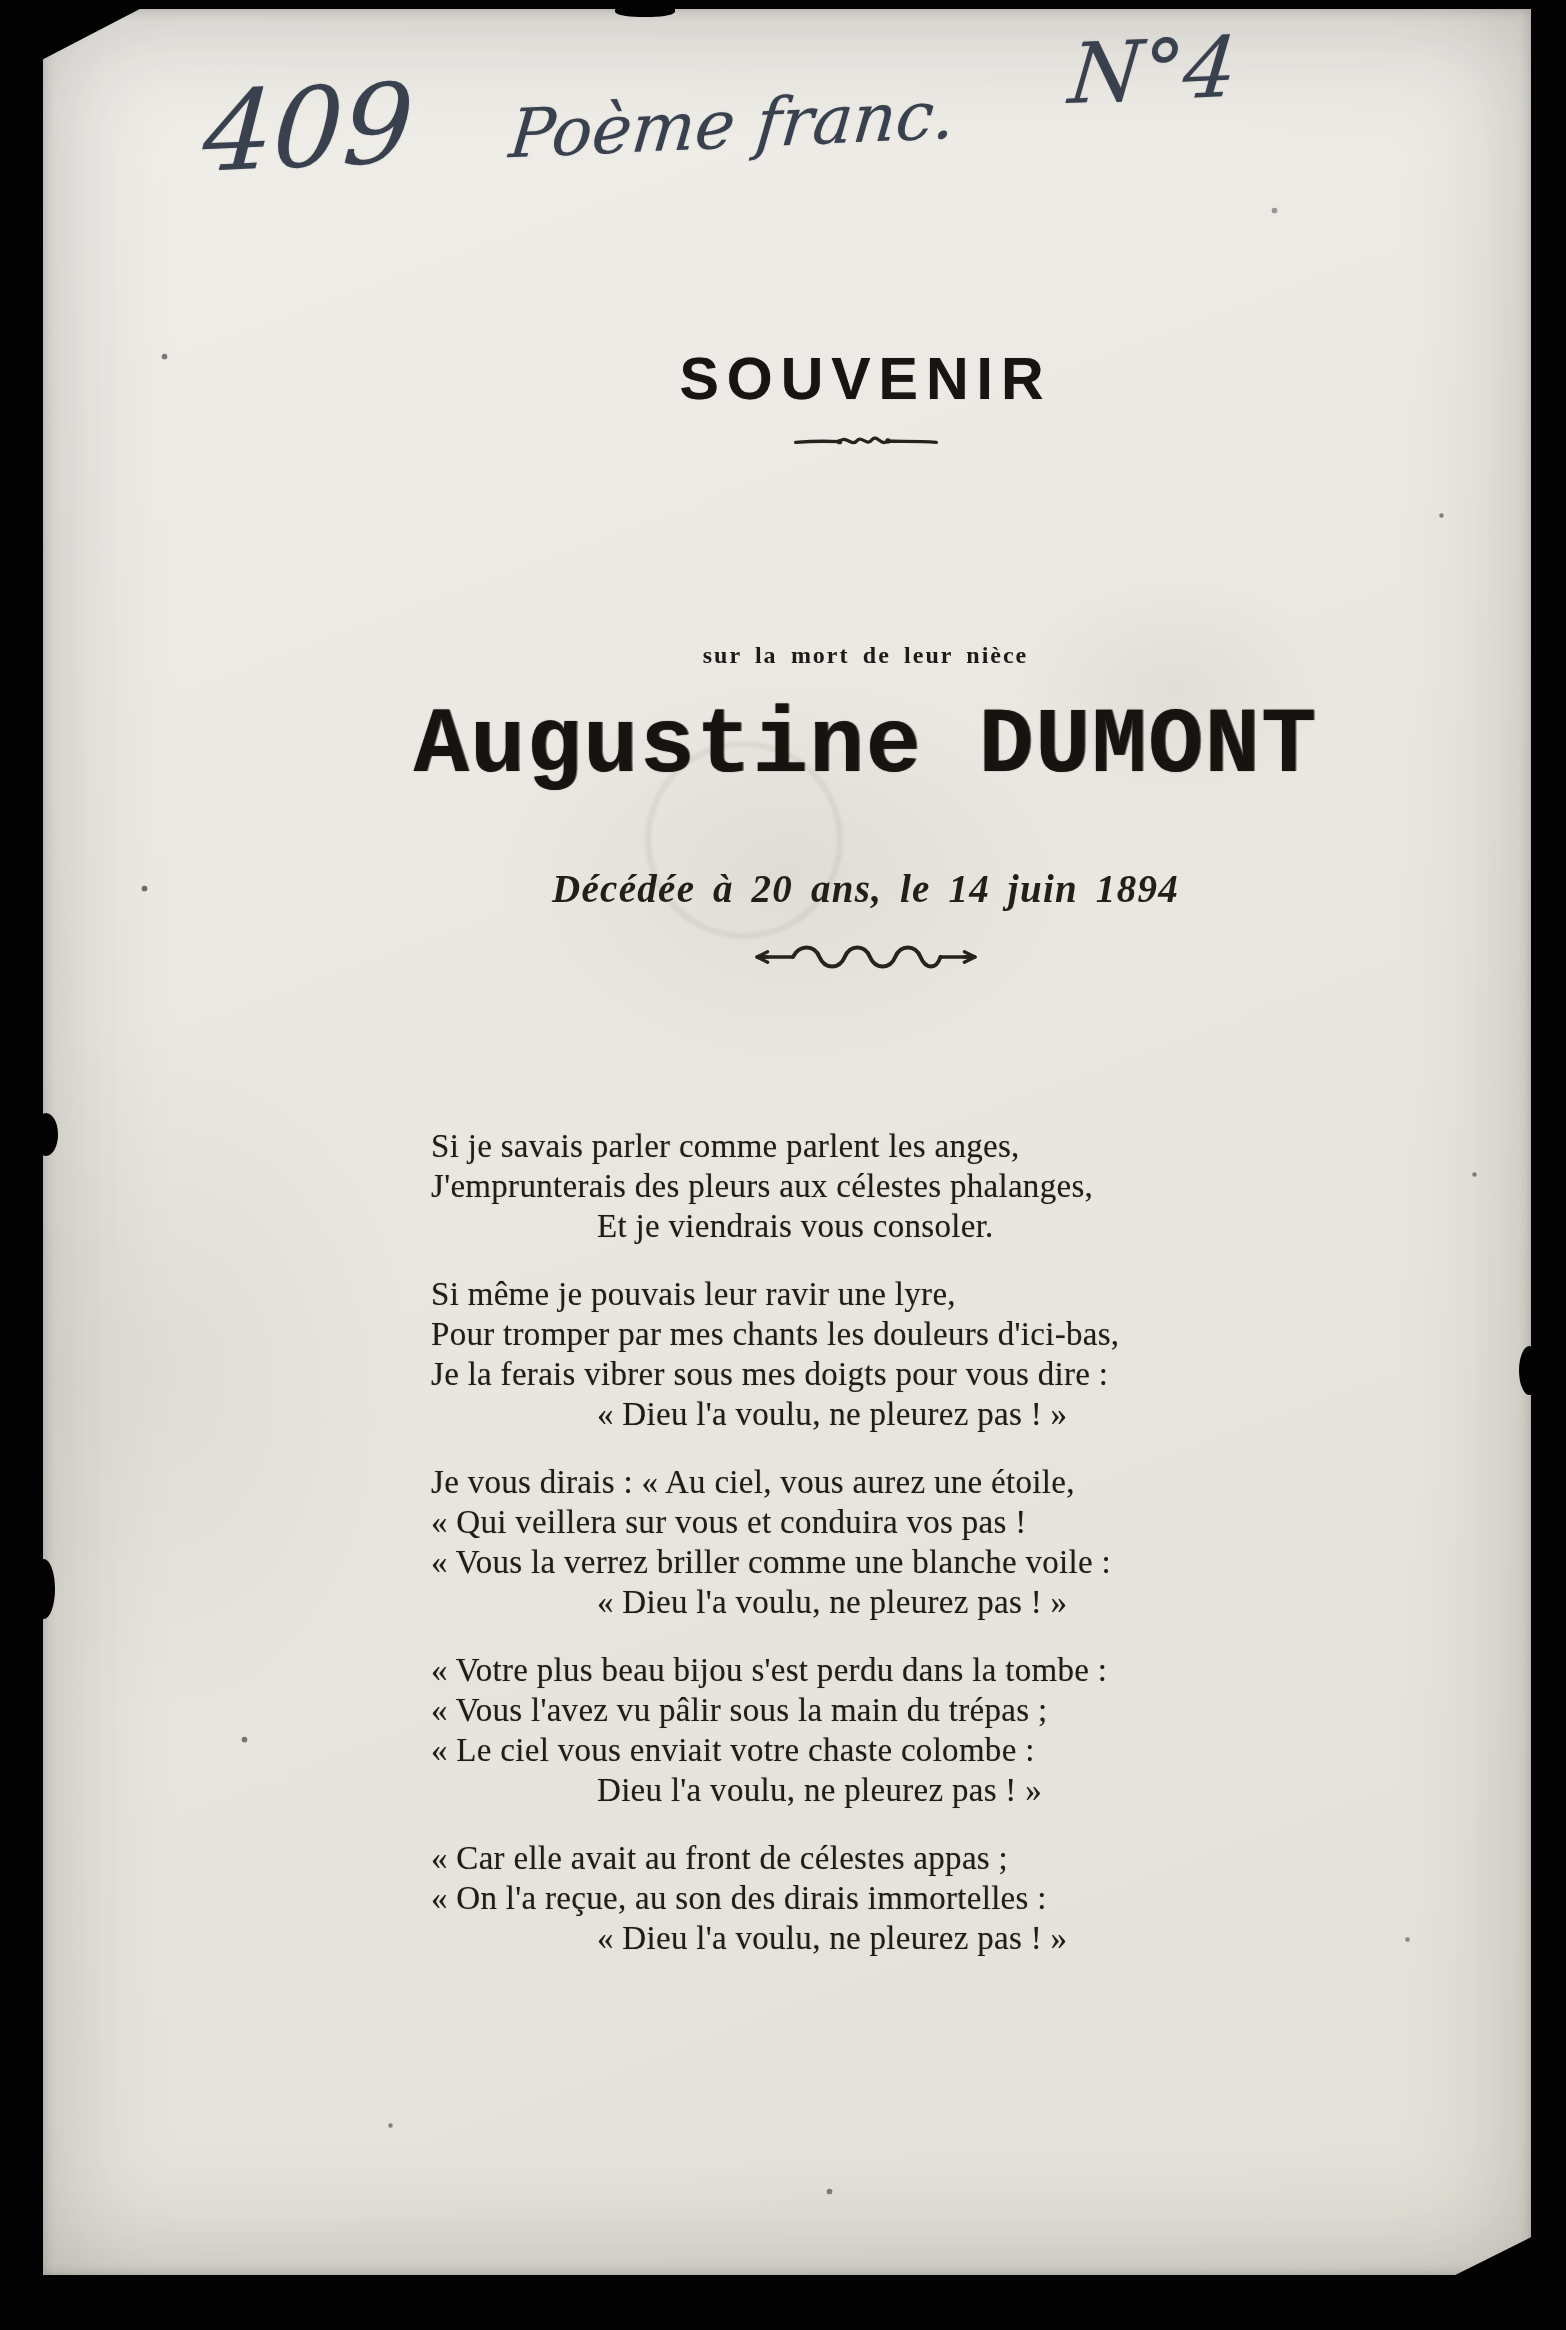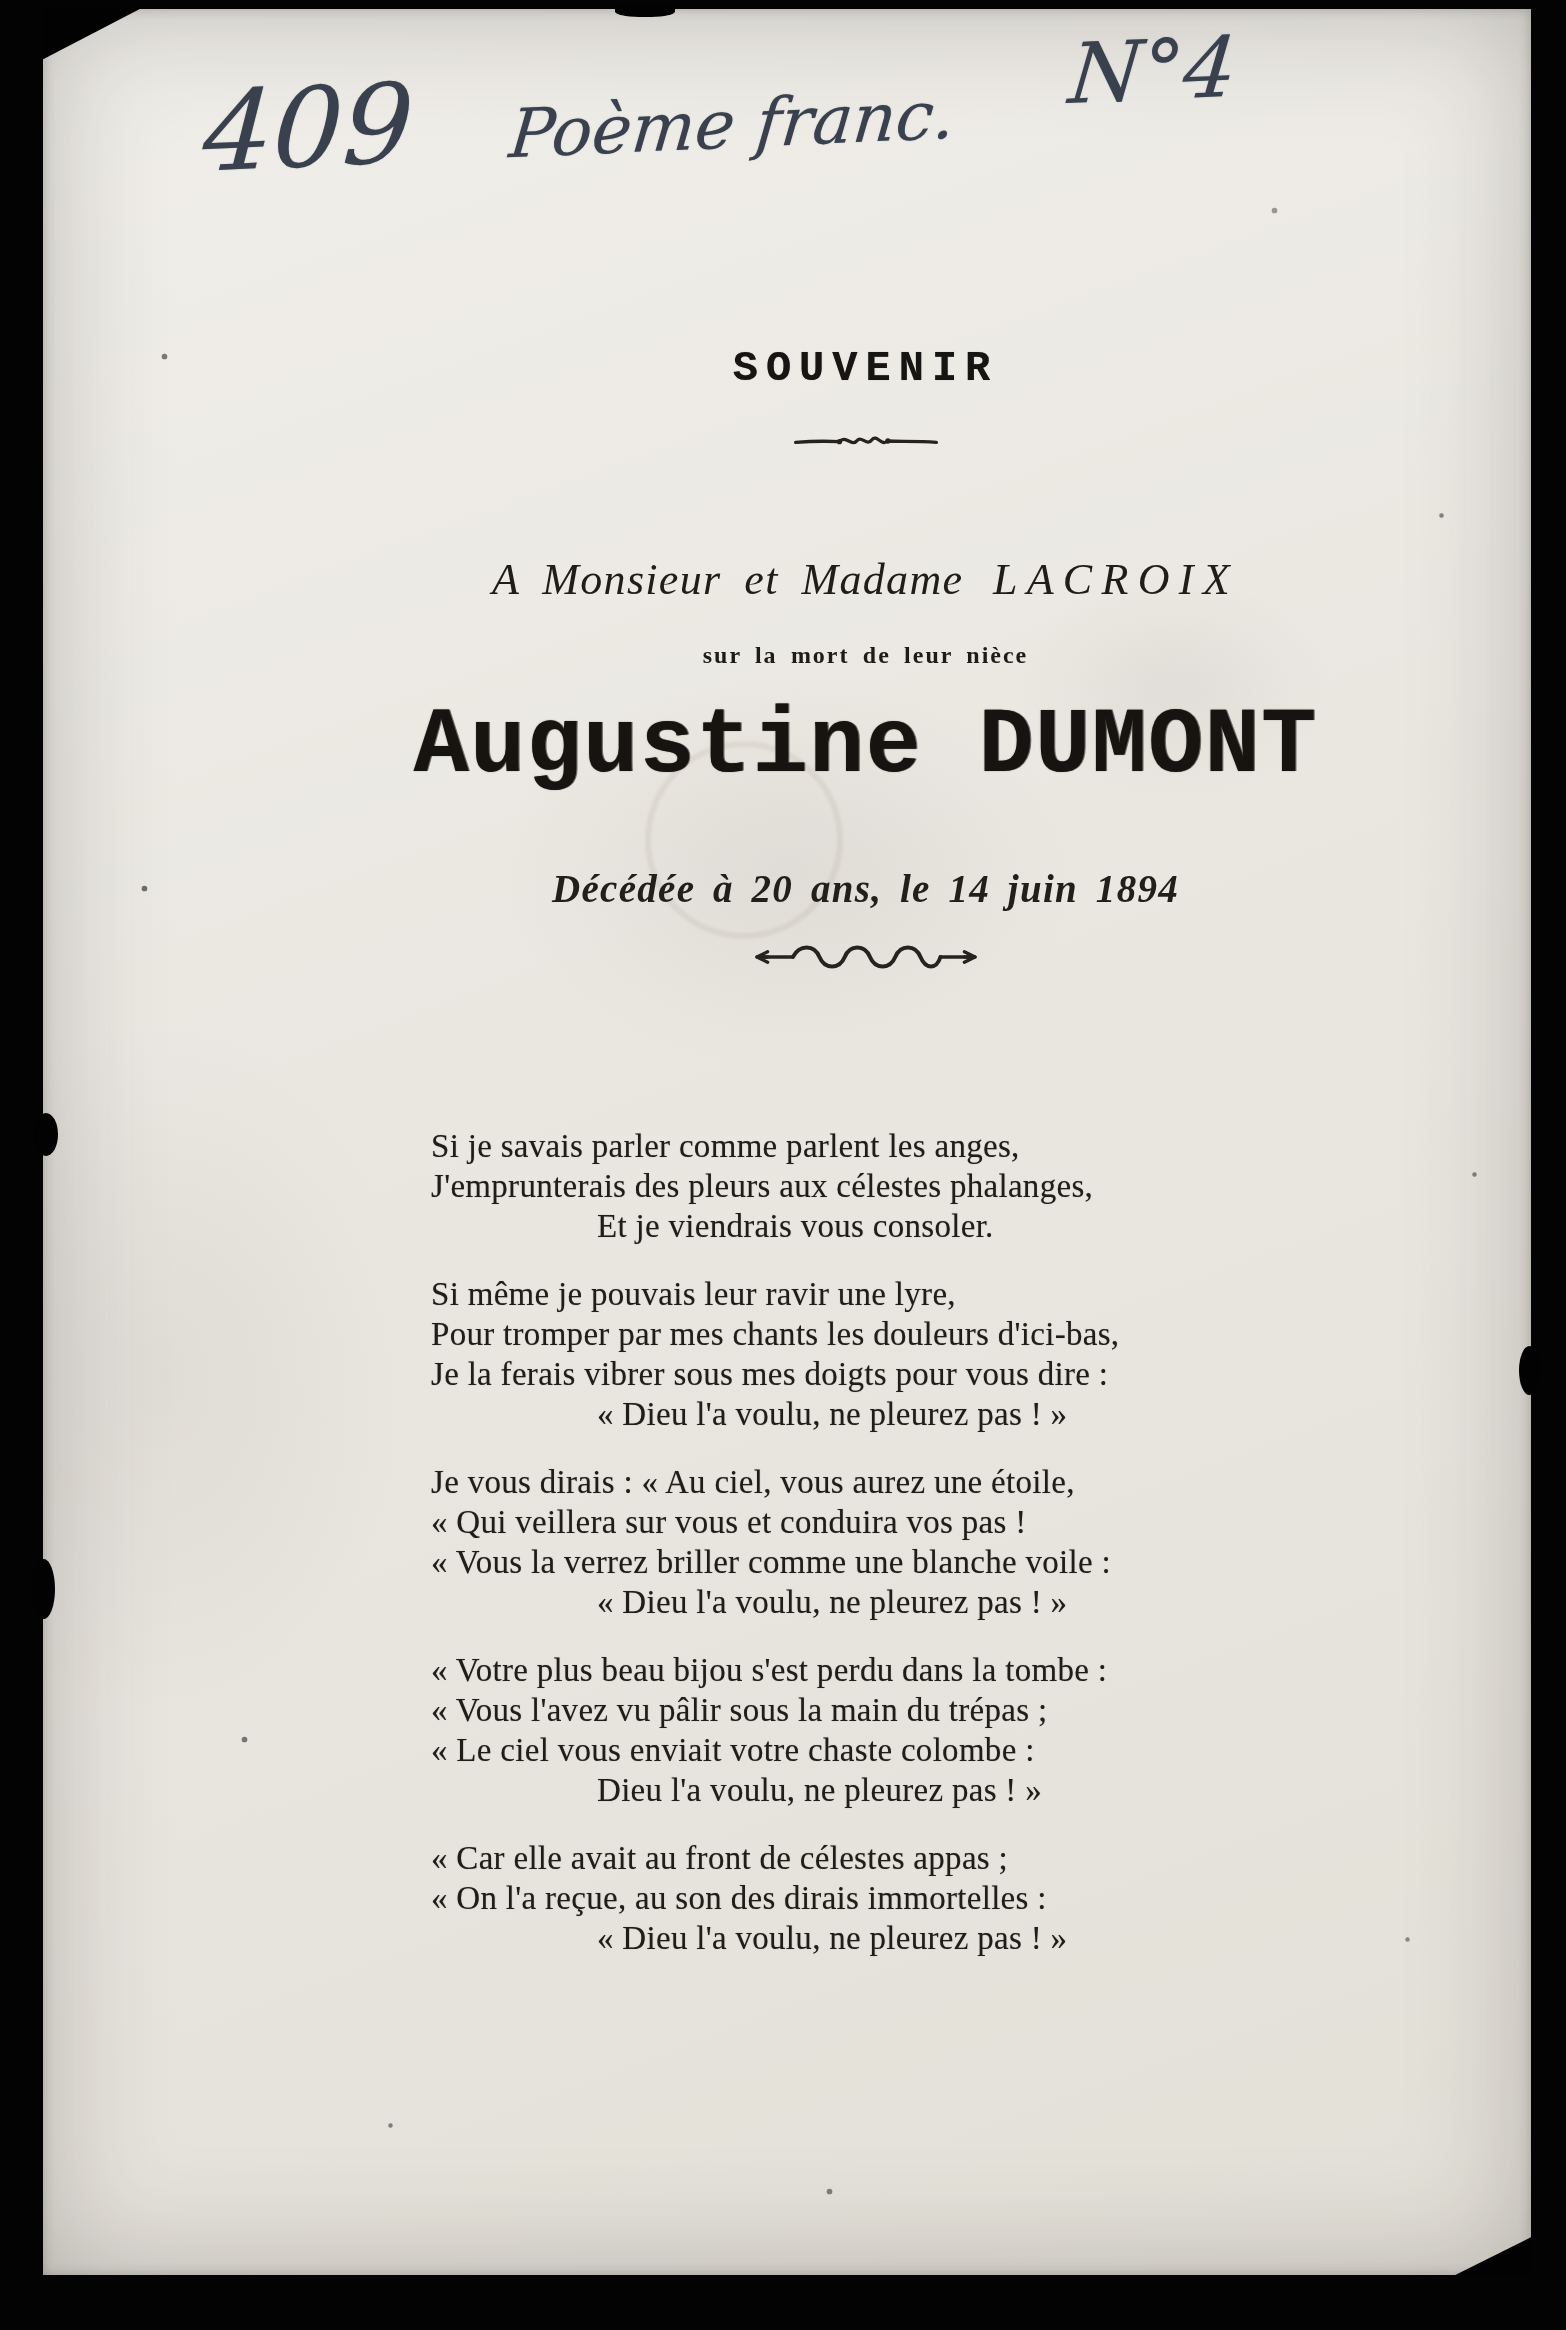--- a/index.html
+++ b/index.html
@@ -66,22 +66,22 @@
   .hw-number { font-size:110px; display:inline-block; transform: skewX(-6deg); }
   .hw-title  { font-size:67px; margin-left:93px; display:inline-block; transform: skewX(-8deg); }
   .hw-ref    { font-size:83px; margin-left:113px; display:inline-block; transform: translateY(-30px) skewX(-8deg); }
 
   
   .print-col { position:absolute; left:156px; top:0; width:1333px; height:100%; color:#221f1b; }
   .centered { position:absolute; left:0; width:100%; text-align:center; }
 
   .title {
     top:336px;
-    font-family:Liberation Mono, monospace;
-    font-weight:bold; font-size:42px; letter-spacing:8px;
+    font-family:Liberation Sans, sans-serif;
+    font-weight:bold; font-size:59px; letter-spacing:8px;
     color:#171513;
     text-shadow: 0 0 0.7px rgba(20,18,15,0.6);
   }
   .ornament-1 { top:420px; }
   .dedication {
     top:545px;
     font-style:italic; font-size:44px; letter-spacing:1.3px; word-spacing:10.6px;
     color:#201d19;
   }
   .dedication .spaced-name { letter-spacing:9.3px; margin-left:6.7px; }
@@ -145,24 +145,20 @@
     <div class="centered title">SOUVENIR</div>
 
     <div class="centered ornament-1">
       <svg class="flourish" width="146" height="24" viewBox="0 0 220 36" aria-hidden="true">
         <path d="M4 20 C 30 18 52 18 70 19 C 80 8 88 28 97 17 C 103 9 111 27 119 16 C 126 7 134 27 142 18 C 158 19 186 18 216 20" fill="none" stroke="#26231f" stroke-width="5" stroke-linecap="round"></path>
         <circle cx="70" cy="19" r="4" fill="#26231f"></circle>
         <circle cx="143" cy="18" r="4" fill="#26231f"></circle>
       </svg>
     </div>
 
-    <div class="centered dedication">
-      <span>A Monsieur et Madame</span>
-      <span class="spaced-name">LACROIX</span>
-    </div>
 
     <div class="centered subtitle">sur la mort de leur nièce</div>
 
     <div class="centered deceased-name">Augustine DUMONT</div>
 
     <div class="centered death-line">Décédée à 20 ans, le 14 juin 1894</div>
 
     <div class="centered ornament-2">
       <svg class="flourish" width="226" height="36" viewBox="0 0 340 54" aria-hidden="true">
         <path d="M6 27 H 58 M282 27 H 334" fill="none" stroke="#26231f" stroke-width="5" stroke-linecap="round"></path>

